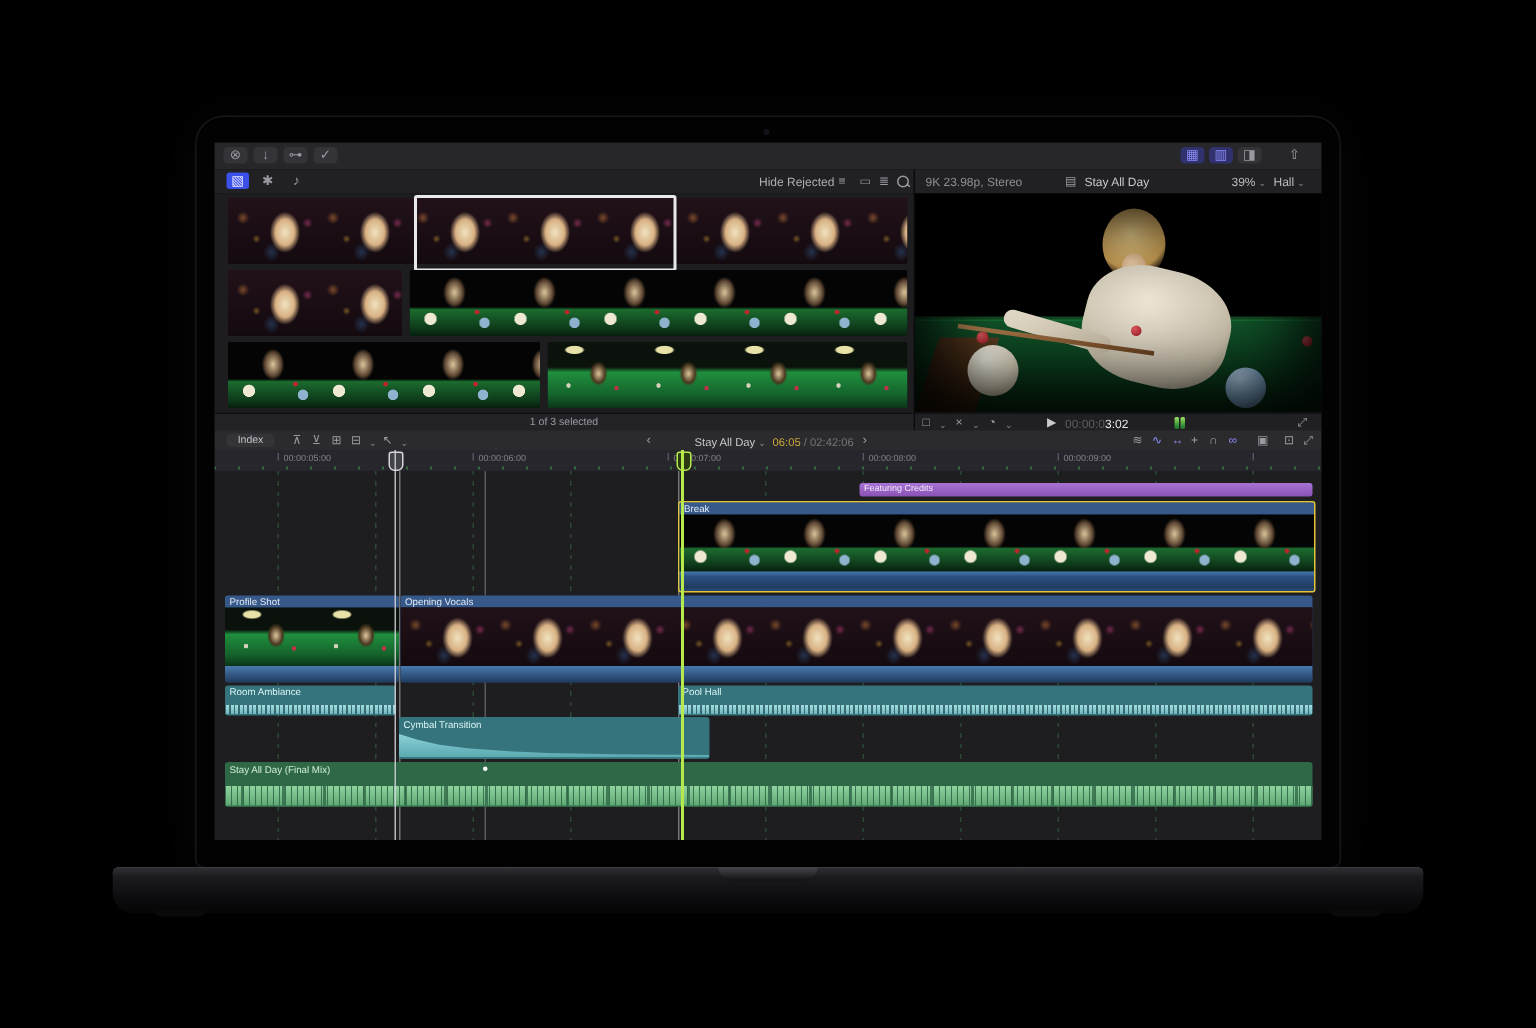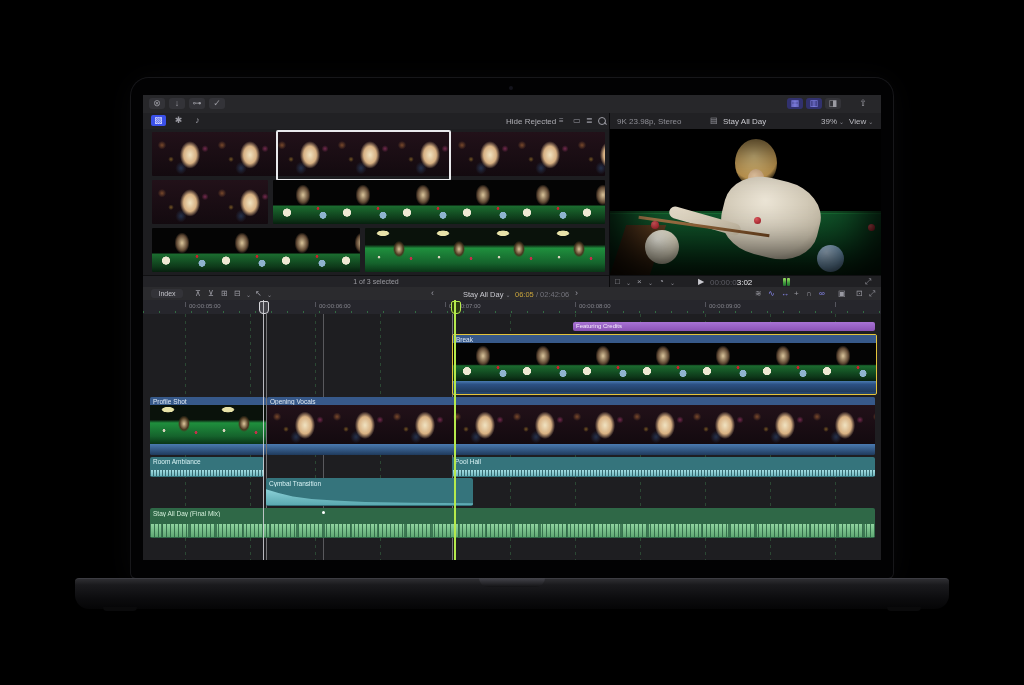--- a/index.html
+++ b/index.html
@@ -109,21 +109,21 @@
       <span class="abs ic sm" style="left:416px;top:2px">≡</span>
       <span class="abs ic sm" style="left:430px;top:2px">▭</span>
       <span class="abs ic sm" style="left:443px;top:2px">≣</span>
       <span class="abs" style="left:455px;top:4px;width:6px;height:6px;border:1px solid #9a9aa2;border-radius:50%"></span>
       <span class="abs" style="left:461px;top:10px;width:3px;height:1px;background:#9a9aa2;transform:rotate(45deg)"></span>
 
       <span class="abs txt" style="left:474px;top:4px;color:#8e8e95">9K 23.98p, Stereo</span>
       <span class="abs ic sm" style="left:567px;top:2px">▤</span>
       <span class="abs txt" style="left:580px;top:4px;color:#c9c9cf">Stay All Day</span>
       <span class="abs txt" style="left:678px;top:4px"><span>39%</span><span class="caret">⌄</span></span>
-      <span class="abs txt" style="left:706px;top:4px"><span>View</span><span class="caret">⌄</span></span>
+      <span class="abs txt" style="left:706px;top:4px"><span>Hall</span><span class="caret">⌄</span></span>
     </div>
     <div class="abs" id="vsep"></div>
 
     <div class="abs" id="browser">
       <div class="abs strip strip-singer" style="left:9px;top:3px;width:453px;height:44px"></div>
       <div class="abs" style="left:133px;top:1px;width:171px;height:47px;border:2px solid #e9e9ec;border-radius:2px"></div>
       <div class="abs strip strip-singer" style="left:9px;top:51px;width:116px;height:44px"></div>
       <div class="abs strip strip-pooldark" style="left:130px;top:51px;width:332px;height:44px"></div>
       <div class="abs strip strip-pooldark" style="left:9px;top:99px;width:208px;height:44px"></div>
       <div class="abs strip strip-poolwide" style="left:222px;top:99px;width:240px;height:44px"></div>

